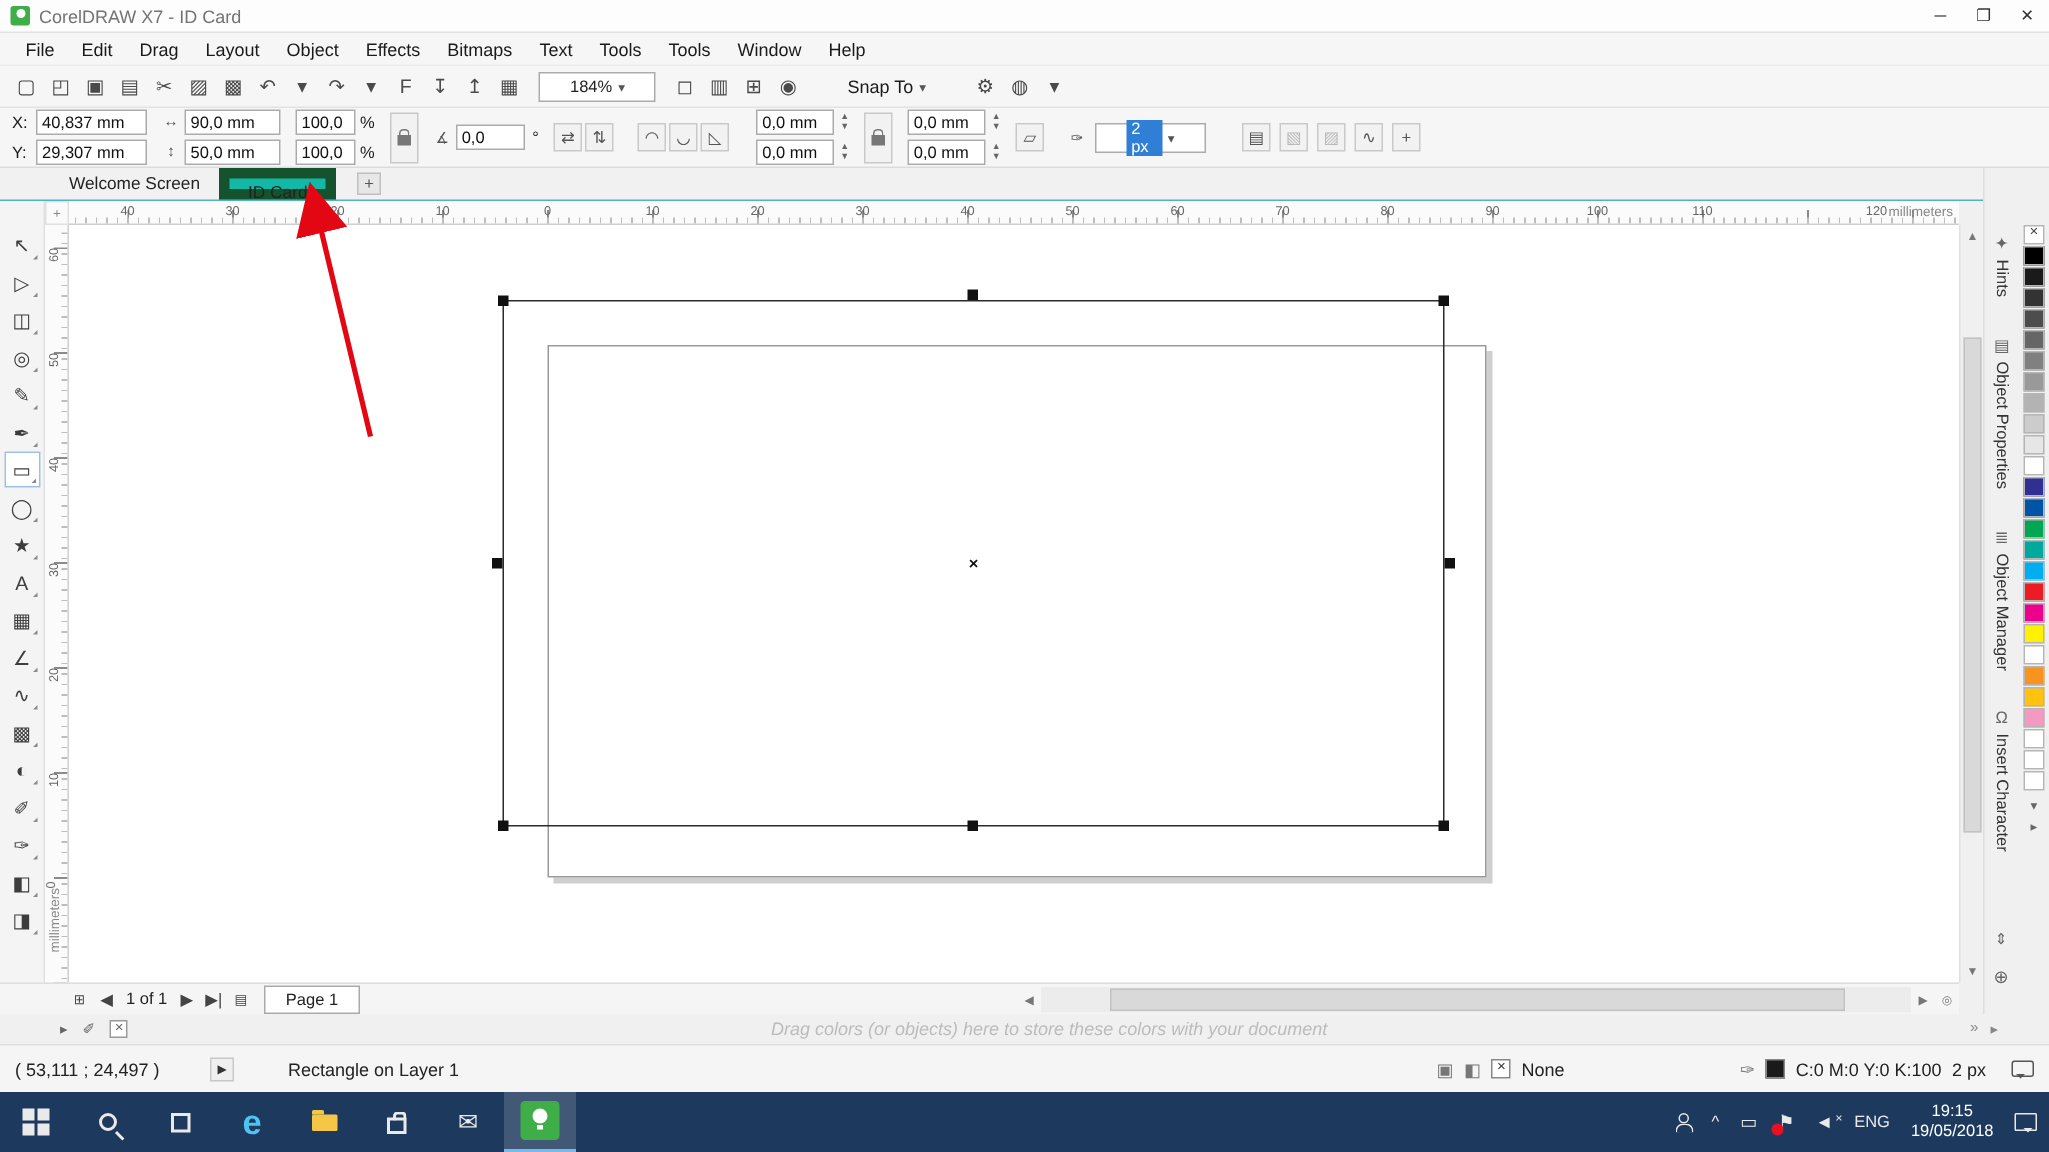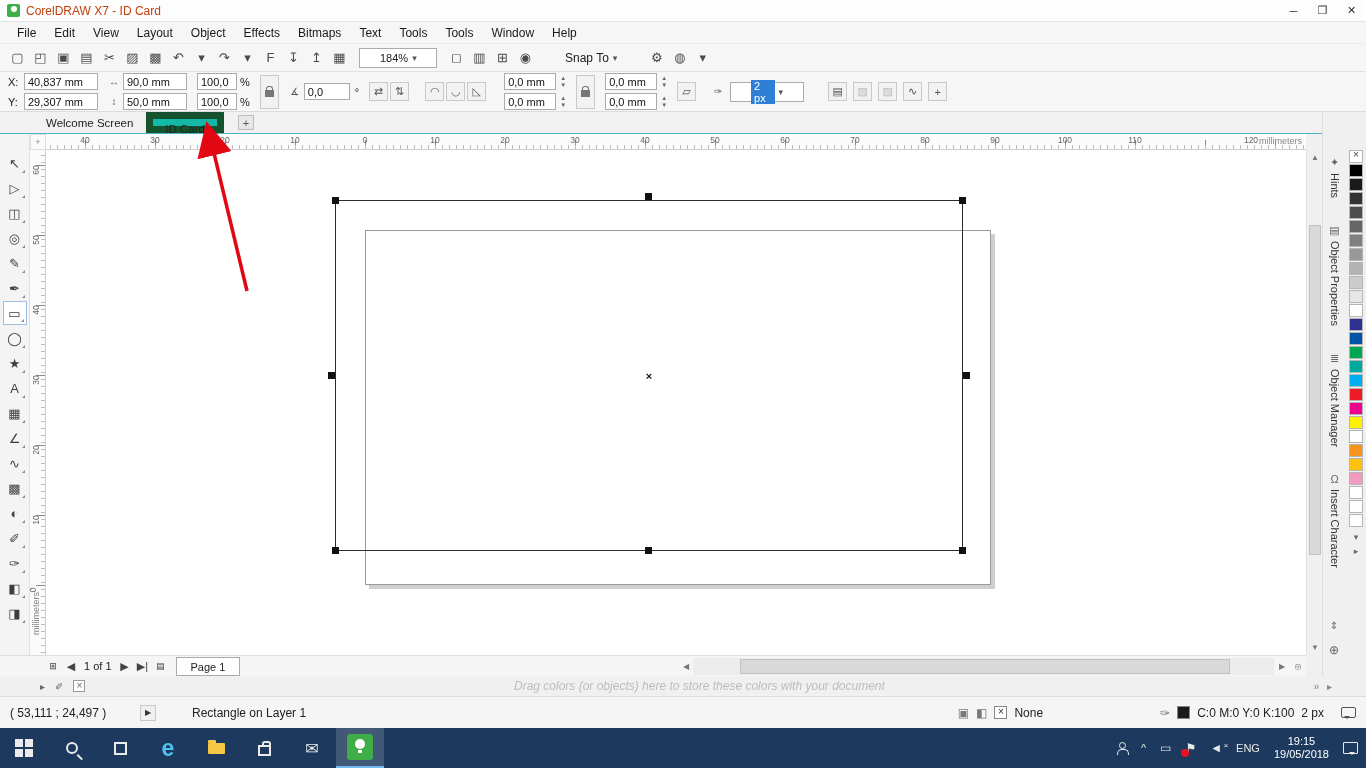--- a/index.html
+++ b/index.html
@@ -4,21 +4,21 @@
 <style>
   *{margin:0;padding:0;box-sizing:border-box;}
   html,body{width:1366px;height:768px;overflow:hidden;}
   body{font-family:"Liberation Sans",sans-serif;font-size:12px;color:#222;background:#f0f0f0;}
   #app{position:relative;width:1366px;height:768px;background:#f0f0f0;}
 
   
   #titlebar{position:absolute;left:0;top:0;width:1366px;height:22px;background:#fdfdfd;border-bottom:1px solid #e3e3e3;display:flex;align-items:center;}
   .app-icon{width:13px;height:13px;margin:0 6px 0 7px;background:#3fae49;border-radius:2px;position:relative;}
   .app-icon::before{content:"";position:absolute;left:3.5px;top:2px;width:6px;height:6px;border-radius:50%;background:#fff;}
-  #titlebar .title{font-size:12px;color:#c2410c;}
+  #titlebar .title{font-size:12px;color:#737373;}
   .win-controls{margin-left:auto;display:flex;height:22px;}
   .win-btn{width:29px;height:22px;display:flex;align-items:center;justify-content:center;font-size:11px;color:#333;background:transparent;border:none;}
   
   #menubar{position:absolute;left:0;top:22px;width:1366px;height:22px;background:#f6f6f6;display:flex;align-items:center;padding-left:8px;border-bottom:1px solid #ececec;}
   .menu-item{padding:3px 9px;font-size:12px;color:#1a1a1a;}
   
   #toolbar{position:absolute;left:0;top:44px;width:1366px;height:28px;background:#f6f6f6;display:flex;align-items:center;padding-left:6px;border-bottom:1px solid #e2e2e2;}
   .tb-group{display:flex;align-items:center;}
   .tb-btn{width:23px;height:23px;border:none;background:transparent;font-size:13px;color:#4a4a4a;display:flex;align-items:center;justify-content:center;}
   .combo{height:20px;background:#fff;border:1px solid #ababab;display:flex;align-items:center;font-size:11px;padding:0 20px;margin:0 8px;}
@@ -168,21 +168,21 @@
       <button class="win-btn">─</button>
       <button class="win-btn">❐</button>
       <button class="win-btn">✕</button>
     </div>
   </div>
 
   <div id="menubar">
 
   <span class="menu-item">File</span>
       <span class="menu-item">Edit</span>
-      <span class="menu-item">View</span>
+      <span class="menu-item">Drag</span>
       <span class="menu-item">Layout</span>
       <span class="menu-item">Object</span>
       <span class="menu-item">Effects</span>
       <span class="menu-item">Bitmaps</span>
       <span class="menu-item">Text</span>
       <span class="menu-item">Tools</span>
       <span class="menu-item">Tools</span>
       <span class="menu-item">Window</span>
       <span class="menu-item">Help</span>
     </div>

